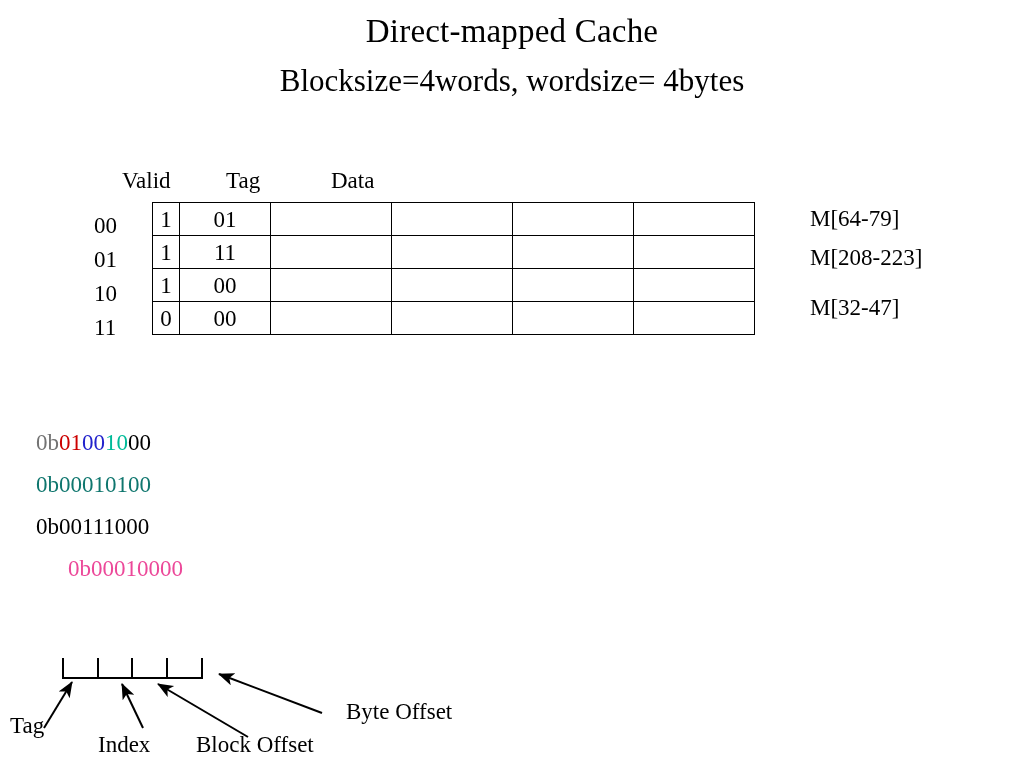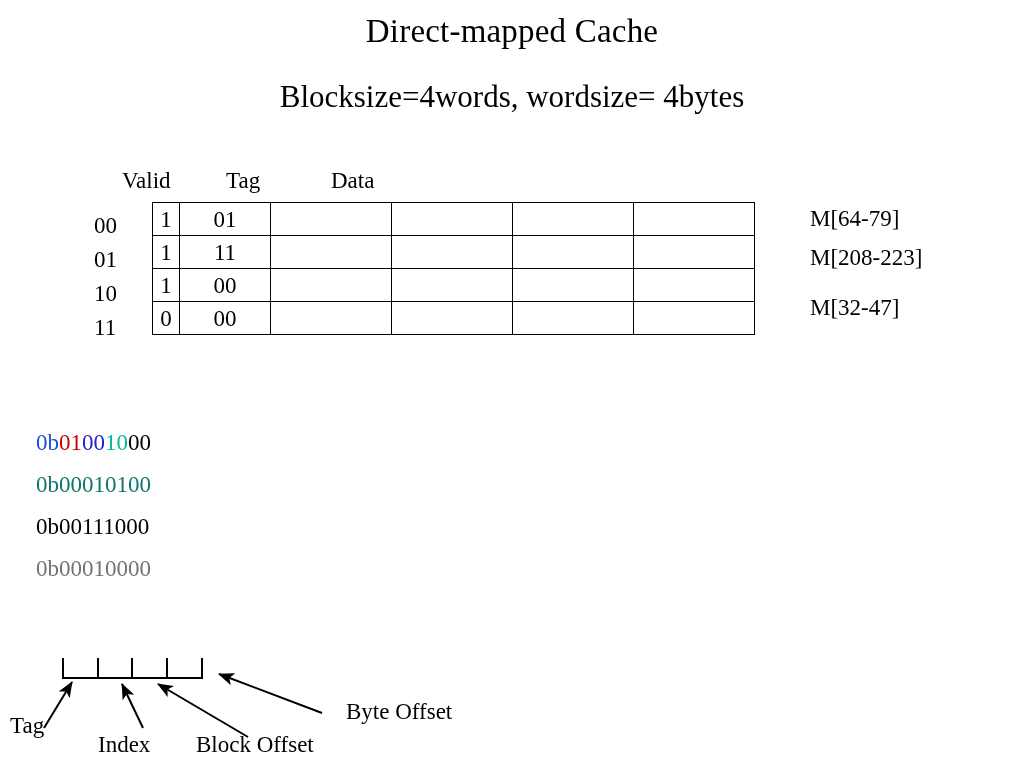--- a/index.html
+++ b/index.html
@@ -25,21 +25,21 @@
     width: 1024px;
     text-align: center;
     font-size: 33px;
     line-height: 1.08;
     letter-spacing: 0.2px;
     white-space: nowrap;
   }
   .subtitle {
     position: absolute;
     left: 0;
-    top: 80px;
+    top: 64px;
     width: 1024px;
     text-align: center;
     font-size: 31px;
     line-height: 1.08;
     white-space: nowrap;
   }
 
   
   .col-head {
     position: absolute;
@@ -196,24 +196,24 @@
         <td class="c-data"></td>
       </tr>
     </tbody>
   </table>
 
   <div class="mem-note" style="top:207px;">M[64-79]</div>
   <div class="mem-note" style="top:246px;">M[208-223]</div>
   <div class="mem-note" style="top:296px;">M[32-47]</div>
 
 
-  <div class="ref-line" id="ref-line-0" style="top:431px;"><span class="seg" style="color: #1d4ed8;">0b</span><span class="seg" style="color: rgb(204, 0, 0);">01</span><span class="seg" style="color: rgb(34, 34, 204);">00</span><span class="seg" style="color: rgb(0, 187, 153);">10</span><span class="seg" style="color: rgb(0, 0, 0);">00</span></div>
+  <div class="ref-line" id="ref-line-0" style="top:431px;"><span class="seg" style="color: #737373;">0b</span><span class="seg" style="color: rgb(204, 0, 0);">01</span><span class="seg" style="color: rgb(34, 34, 204);">00</span><span class="seg" style="color: rgb(0, 187, 153);">10</span><span class="seg" style="color: rgb(0, 0, 0);">00</span></div>
   <div class="ref-line" id="ref-line-1" style="top:473px;"><span class="seg" style="color: #0f766e;">0b00010100</span></div>
   <div class="ref-line" id="ref-line-2" style="top:515px;"><span class="seg" style="color: rgb(0, 0, 0);">0b00111000</span></div>
-  <div class="ref-line" id="ref-line-3" style="top:557px;"><span class="seg" style="color: #737373;">0b00010000</span></div>
+  <div class="ref-line" id="ref-line-3" style="top:557px;"><span class="seg" style="color: #ec4899; margin-left: 32px;">0b00010000</span></div>
 
   <div class="ruler-base"></div>
   <div class="ruler-tick" style="left:62px;"></div>
   <div class="ruler-tick" style="left:97px;"></div>
   <div class="ruler-tick" style="left:131px;"></div>
   <div class="ruler-tick" style="left:166px;"></div>
   <div class="ruler-tick" style="left:201px;"></div>
 
   <svg class="arrows" viewBox="0 0 540 128">
     <defs>

